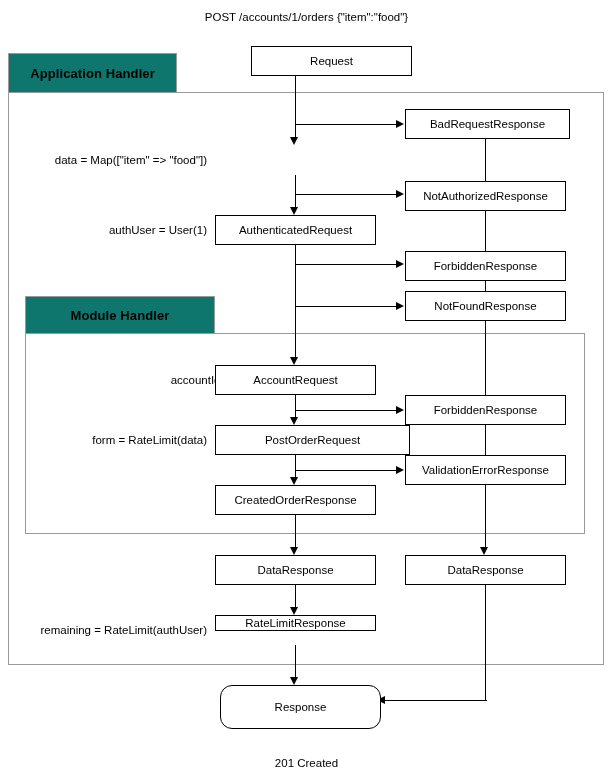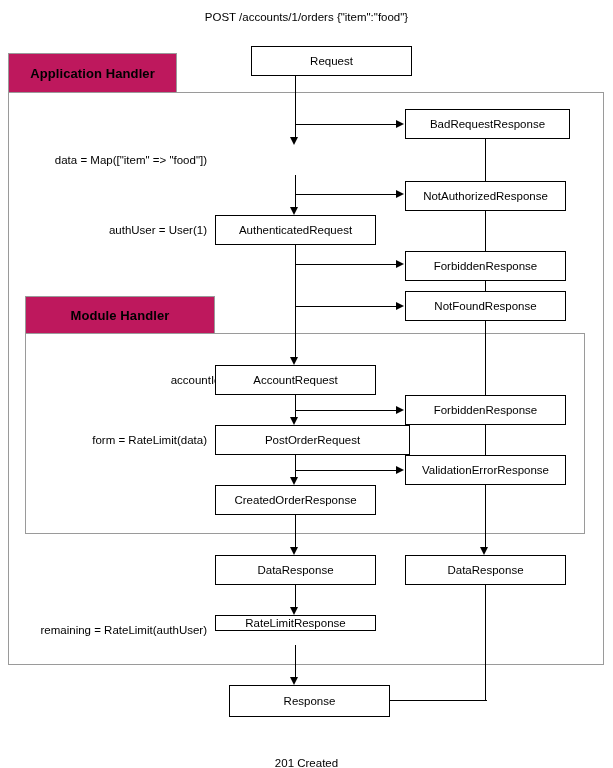--- a/index.html
+++ b/index.html
@@ -34,21 +34,21 @@
   
   .group{
     position:absolute;
     border:1px solid #9a9a9a;
     background:transparent;
     box-sizing:border-box;
   }
   .group-tab{
     position:absolute;
     border:1px solid #9a9a9a;
-    background:#be185d;
+    background:#0f766e;
     box-sizing:border-box;
     display:flex;
     align-items:center;
     justify-content:center;
     font-weight:bold;
     font-size:13px;
     letter-spacing:.1px;
   }
 
   
@@ -186,21 +186,21 @@
   </div>
   <div class="node" style="left:215px;top:485px;width:161px;height:30px;">
     <span>CreatedOrderResponse</span>
   </div>
   <div class="node" style="left:215px;top:555px;width:161px;height:30px;">
     <span>DataResponse</span>
   </div>
   <div class="node" style="left:215px;top:615px;width:161px;height:16px;">
     <span>RateLimitResponse</span>
   </div>
-  <div class="node" style="left:229px;top:685px;width:161px;height:32px;">
+  <div class="node" style="left:220px;top:685px;width:161px;height:44px;border-radius:12px;">
     <span>Response</span>
   </div>
 
   <div class="node" style="left:405px;top:109px;width:165px;height:30px;">
     <span>BadRequestResponse</span>
   </div>
   <div class="node" style="left:405px;top:181px;width:161px;height:30px;">
     <span>NotAuthorizedResponse</span>
   </div>
   <div class="node" style="left:405px;top:251px;width:161px;height:30px;">

